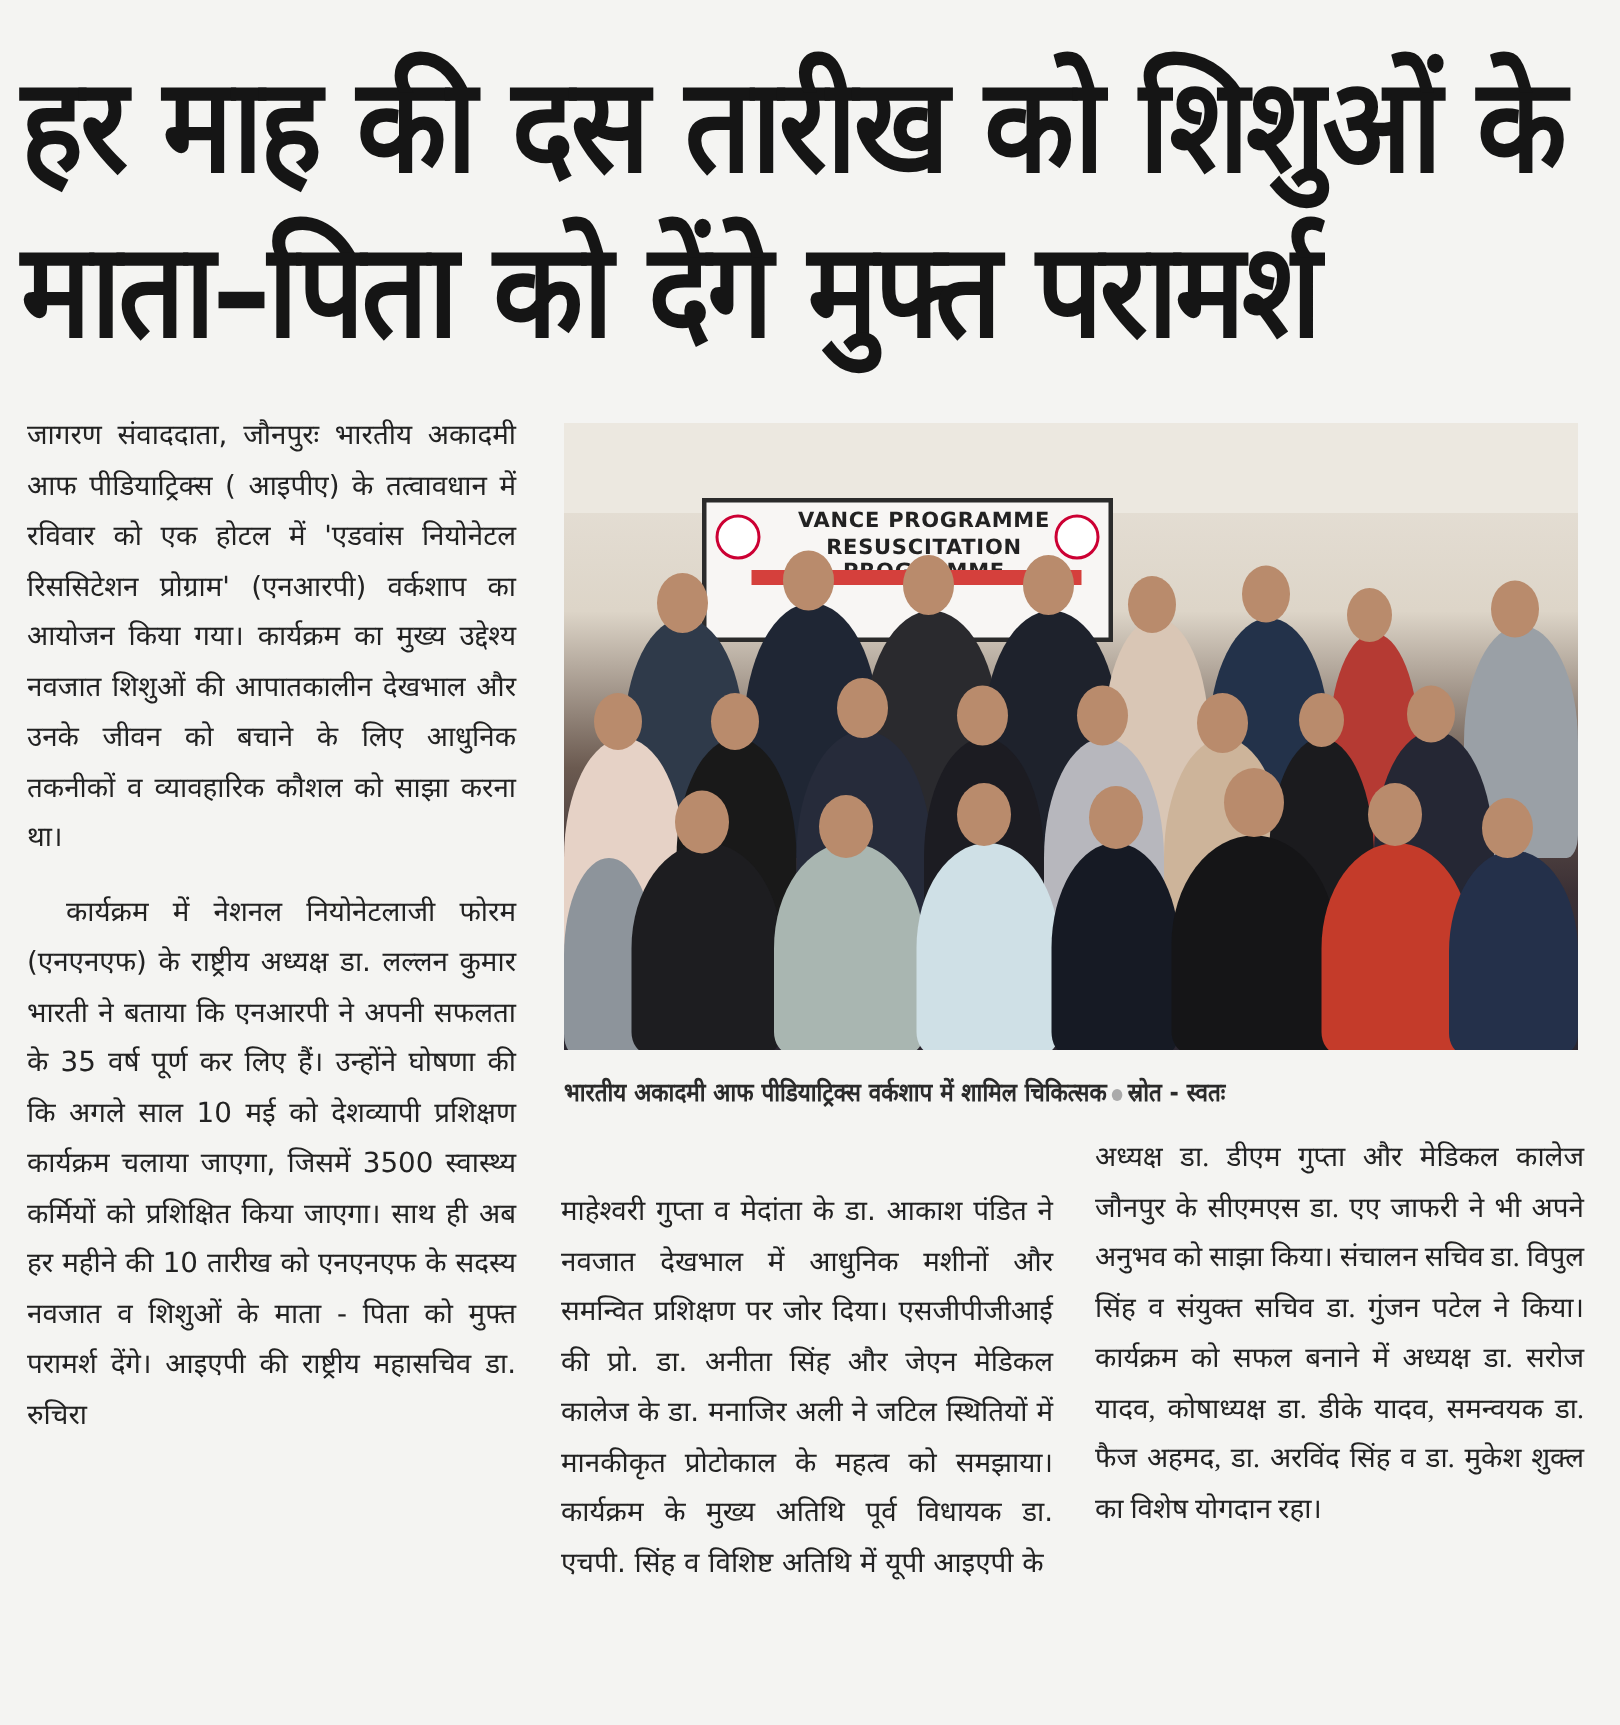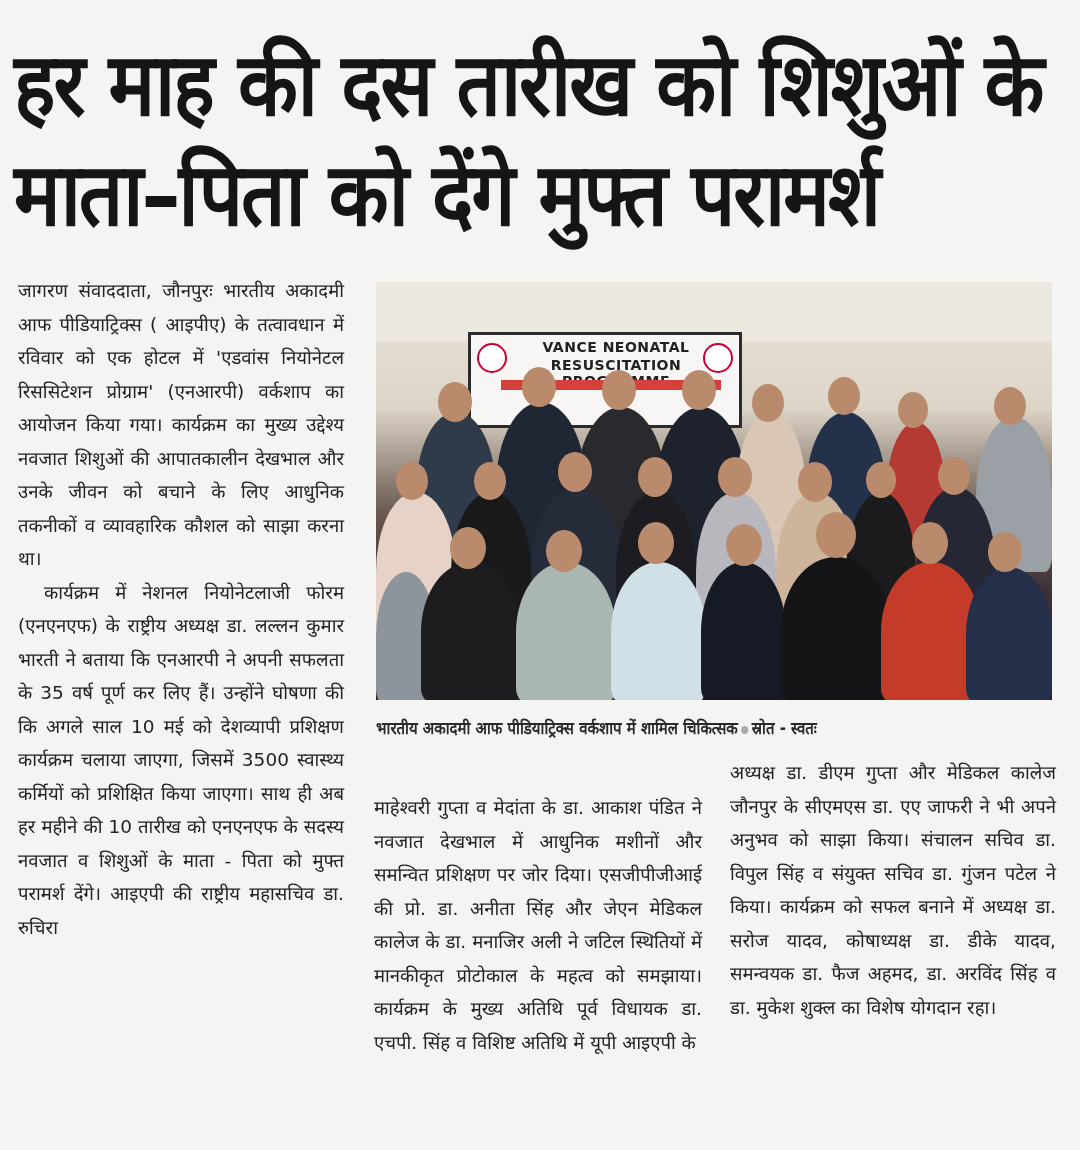--- a/index.html
+++ b/index.html
@@ -20,24 +20,24 @@
     transform:scaleY(1.12); transform-origin:top left;
   }
   .headline div { white-space:nowrap; }
   .col {
     position:absolute;
     font-size:18.5px; line-height:33.5px;
     text-align:justify; text-align-last:left;
     color:#222;
   }
   .col p { margin:0; }
-  .col p.indent { text-indent:26px; }
+  .col p.indent { text-indent:26px;margin-top:16px; }
   .col1 { left:18px; top:274px; width:326px; }
   .col2 { left:374px; top:756px; width:328px;margin-top:35px; }
-  .col3 { left:730px; top:756px; width:326px; }
+  .col3 { left:730px; top:756px; width:326px;font-family:Liberation Serif, serif; }
   .photo {
     position:absolute; left:376px; top:282px; width:676px; height:418px;
     background:linear-gradient(180deg,#e9e4dc 0%,#ddd5c8 30%,#6b5a50 55%,#3b3035 75%,#2a2630 100%);
     overflow:hidden;
   }
   .ceiling { position:absolute; left:0; top:0; width:100%; height:60px; background:#ece8e0; }
   .banner {
     position:absolute; left:92px; top:50px; width:268px; height:90px;
     background:#f8f6f4; border:3px solid #2b2b2b;
   }
@@ -68,21 +68,21 @@
 <div class="col col1">
   <p>जागरण संवाददाता, जौनपुरः भारतीय अकादमी आफ पीडियाट्रिक्स ( आइपीए) के तत्वावधान में रविवार को एक होटल में 'एडवांस नियोनेटल रिससिटेशन प्रोग्राम' (एनआरपी) वर्कशाप का आयोजन किया गया। कार्यक्रम का मुख्य उद्देश्य नवजात शिशुओं की आपातकालीन देखभाल और उनके जीवन को बचाने के लिए आधुनिक तकनीकों व व्यावहारिक कौशल को साझा करना था।</p>
   <p class="indent">कार्यक्रम में नेशनल नियोनेटलाजी फोरम (एनएनएफ) के राष्ट्रीय अध्यक्ष डा. लल्लन कुमार भारती ने बताया कि एनआरपी ने अपनी सफलता के 35 वर्ष पूर्ण कर लिए हैं। उन्होंने घोषणा की कि अगले साल 10 मई को देशव्यापी प्रशिक्षण कार्यक्रम चलाया जाएगा, जिसमें 3500 स्वास्थ्य कर्मियों को प्रशिक्षित किया जाएगा। साथ ही अब हर महीने की 10 तारीख को एनएनएफ के सदस्य नवजात व शिशुओं के माता - पिता को मुफ्त परामर्श देंगे। आइएपी की राष्ट्रीय महासचिव डा. रुचिरा</p>
 </div>
 
 <div class="photo">
   <div class="ceiling"></div>
   <div class="banner">
     <div class="logo" style="left:6px;"></div>
     <div class="logo" style="right:6px;"></div>
-    <div class="banner-line" style="top:4px;">VANCE NEONATAL</div>
+    <div class="banner-line" style="top:4px;">VANCE PROGRAMME</div>
     <div class="banner-line" style="top:22px;">RESUSCITATION PROGRAMME</div>
     <div class="banner-red"></div>
   </div>
   <div class="people">
 
     <div class="person" style="left:40px;top:50px;width:80px;height:160px;background:#2f3a4a;"></div>
     <div class="head" style="left:62px;top:20px;width:34px;height:40px;"></div>
     <div class="person" style="left:120px;top:40px;width:90px;height:170px;background:#1f2634;"></div>
     <div class="head" style="left:146px;top:5px;width:34px;height:40px;"></div>
     <div class="person" style="left:200px;top:45px;width:90px;height:165px;background:#2a2a2e;"></div>

